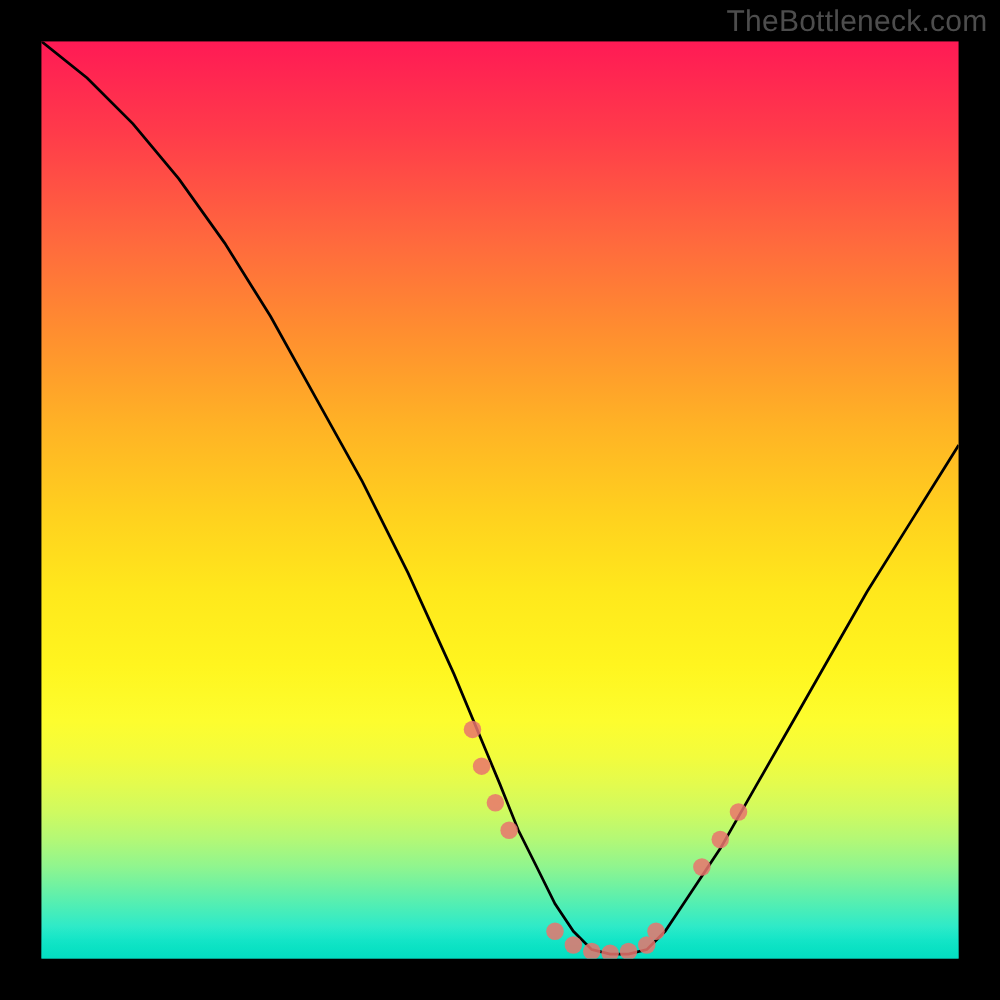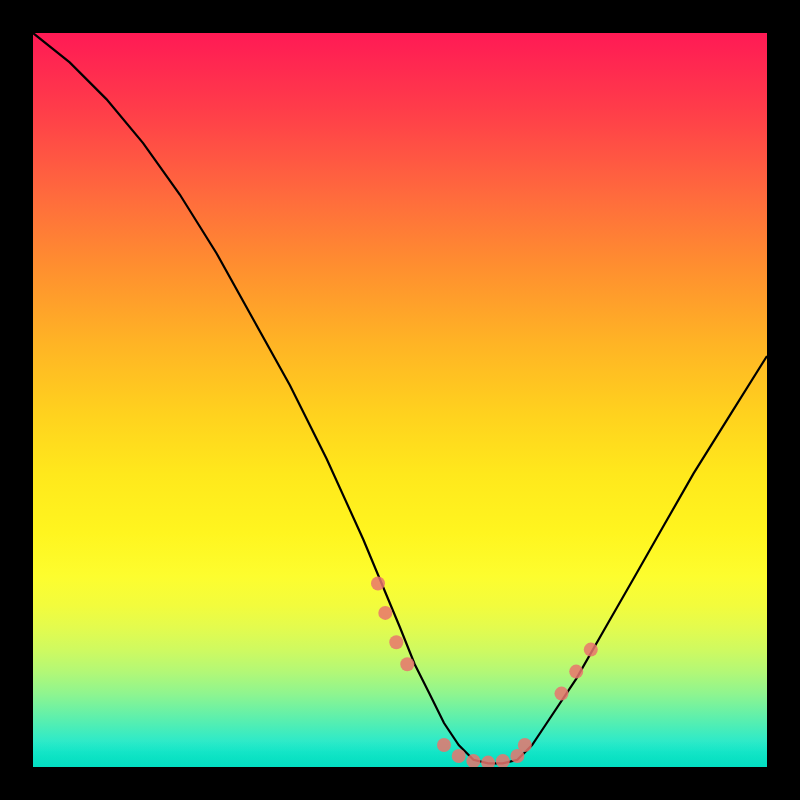--- a/index.html
+++ b/index.html
@@ -77,20 +77,21 @@
   svg.curve {
     position: absolute;
     inset: 0;
   }
 </style>
 </head>
 <body>
 
 <div class="frame">
 
+  <div class="watermark">TheBottleneck.com</div>
 
   <div class="plot-area">
     <div class="gradient"></div>
     <div class="green-band"></div>
 
     <svg class="curve" viewBox="0 0 734 734" preserveAspectRatio="none">
       <path fill="none" stroke="#000" stroke-width="2.2" d="M0.0 0.0 L36.7 29.4 L73.4 66.1 L110.1 110.1 L146.8 161.5 L183.5 220.2 L220.2 286.3 L256.9 352.3 L293.6 425.7 L330.3 506.5 L367.0 594.5 L381.7 631.2 L396.4 660.6 L411.0 690.0 L425.7 712.0 L440.4 726.7 L455.1 730.3 L469.8 730.3 L484.4 726.7 L499.1 712.0 L513.8 690.0 L543.2 645.9 L572.5 594.5 L601.9 543.2 L631.2 491.8 L660.6 440.4 L697.3 381.7 L734.0 323.0 " id="curve-path"></path>
       <g id="marker-group">
           <circle cx="345.0" cy="550.5" r="7" fill="#e9746d" fill-opacity="0.85"></circle>
           <circle cx="352.3" cy="579.9" r="7" fill="#e9746d" fill-opacity="0.85"></circle>

